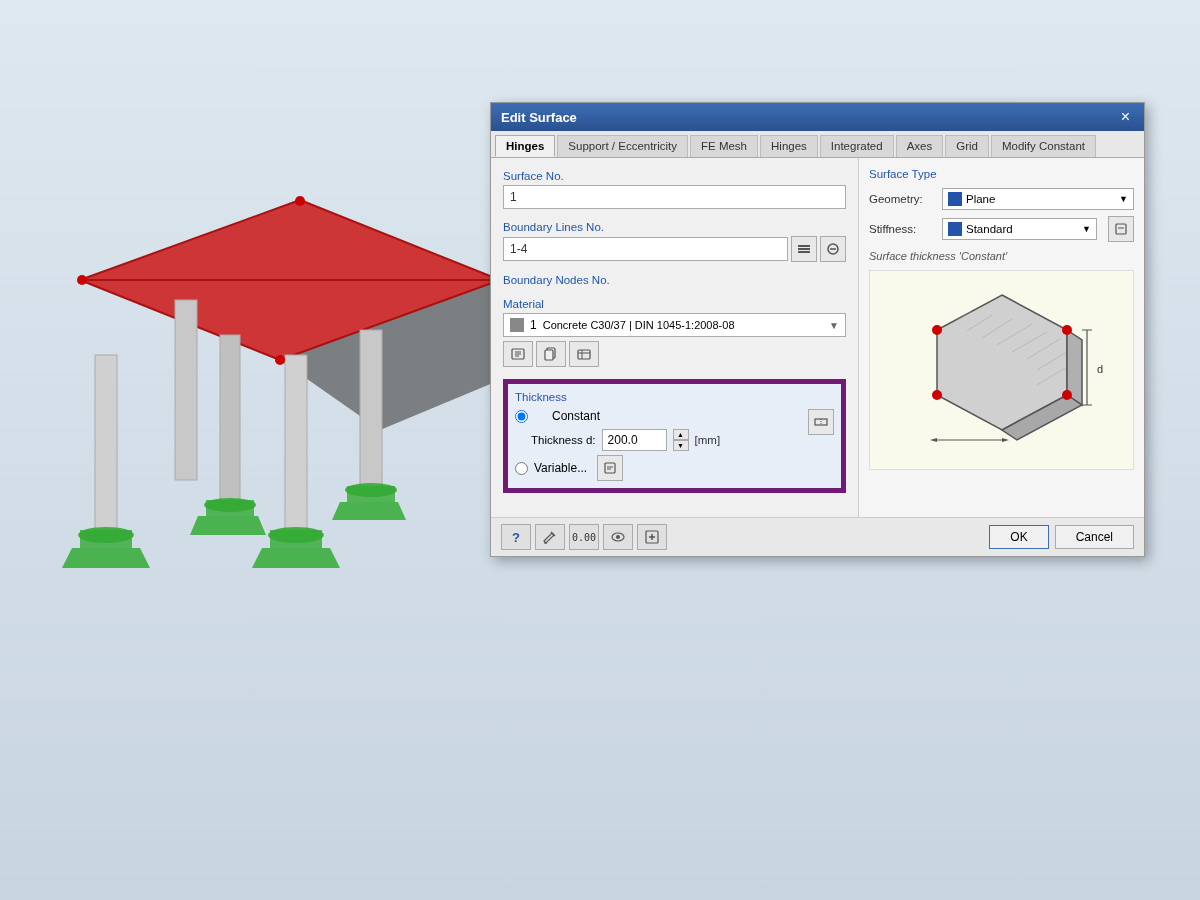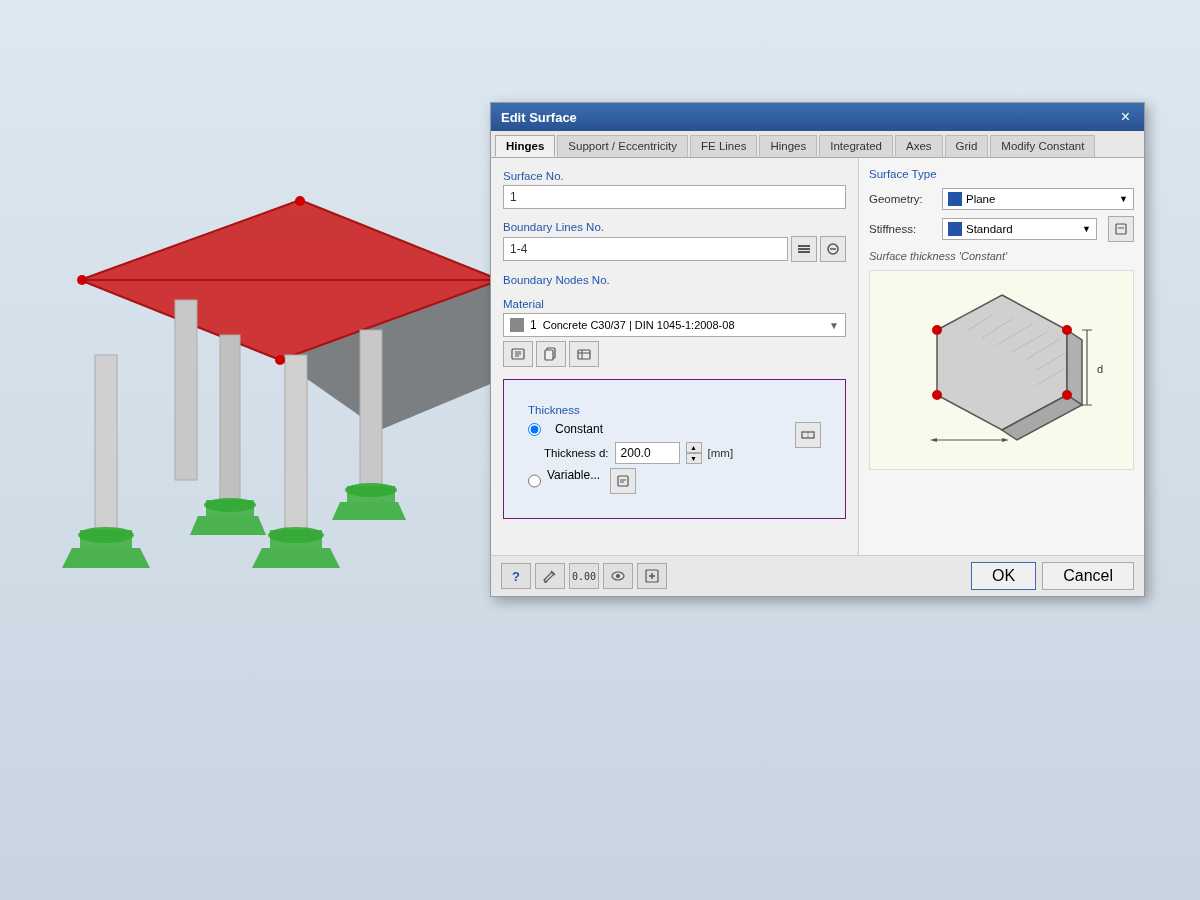--- a/index.html
+++ b/index.html
@@ -181,29 +181,29 @@
     .section-header {
       color: #2255aa;
       font-size: 11.5px;
       font-weight: 500;
       margin-bottom: 6px;
     }
 
     
     .thickness-section {
       background: #e8eef8;
-      border: 1px solid #701a75;
-      padding: 24px;
-      margin-bottom: 24px;
+      border: 5px solid #701a75;
+      padding: 7px;
+      margin-bottom: 12px;
     }
 
     .radio-row {
       display: flex;
       align-items: center;
-      gap: 14px;
+      gap: 24px;
       margin-bottom: 6px;
     }
 
     .radio-row input[type="radio"] { margin: 0; }
 
     .thickness-d-row {
       display: flex;
       align-items: center;
       gap: 6px;
       padding-left: 16px;
@@ -240,20 +240,21 @@
       line-height: 1;
     }
 
     .unit-label {
       font-size: 11.5px;
       color: #333;
     }
 
     .variable-row {
       display: flex;
+      align-items: center;
       gap: 6px;
       margin-top: 4px;
     }
 
     
     .comment-section {
       margin-top: 4px;
     }
 
     .comment-row {
@@ -355,21 +356,21 @@
       display: flex;
       align-items: center;
       justify-content: center;
       font-size: 13px;
     }
 
     .dialog-btn {
       padding: 4px 20px;
       border: 1px solid #aaa;
       cursor: pointer;
-      font-size: 16px;
+      font-size: 12px;
       font-weight: 500;
     }
 
     .ok-btn {
       background: #f0f0f0;
       border-color: #3c6eb4;
       color: #000;
     }
 
     .cancel-btn {
@@ -449,21 +450,21 @@
 <div class="dialog-overlay">
 
   <div class="title-bar">
     <span>Edit Surface</span>
     <button class="title-bar-close">×</button>
   </div>
 
   <div class="tab-bar">
     <div class="tab active">Hinges</div>
     <div class="tab">Support / Eccentricity</div>
-    <div class="tab">FE Lines</div>
+    <div class="tab">FE Mesh</div>
     <div class="tab">Hinges</div>
     <div class="tab">Integrated</div>
     <div class="tab">Axes</div>
     <div class="tab">Grid</div>
     <div class="tab">Modify Constant</div>
   </div>
 
   <div class="dialog-content">
 
     <div class="left-panel">

